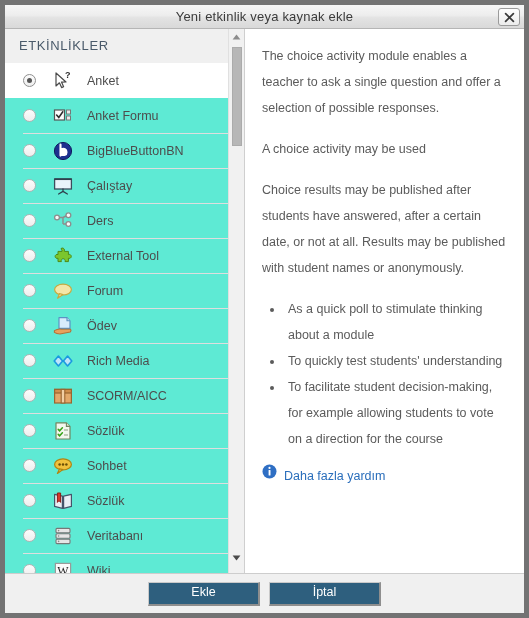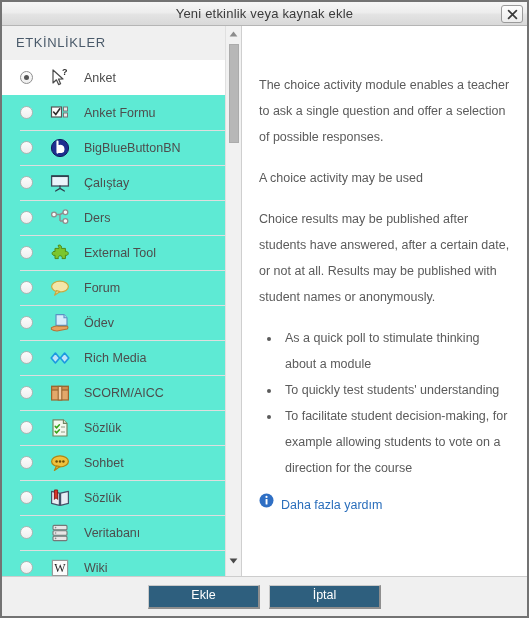--- a/index.html
+++ b/index.html
@@ -3,21 +3,21 @@
 <meta charset="utf-8">
 <style>
   html,body{margin:0;padding:0;}
   body{
     width:529px;height:618px;overflow:hidden;
     font-family:"Liberation Sans","DejaVu Sans",sans-serif;
     background:#ffffff;color:#333;
     -webkit-font-smoothing:antialiased;
   }
   .dialog{position:relative;width:529px;height:618px;box-sizing:border-box;
-    border:2px solid #737373;background:#fff;overflow:hidden;}
+    border:5px solid #737373;background:#fff;overflow:hidden;}
 
   
   .titlebar{position:absolute;left:0;top:0;width:100%;height:24px;
     background:linear-gradient(to bottom,#f6f6f6 0%,#ededed 45%,#e3e3e3 55%,#d9d9d9 100%);
     border-bottom:1px solid #b5b5b5;box-sizing:border-box;}
   .titlebar .title{position:absolute;left:0;top:0;width:100%;height:23px;line-height:23px;
     text-align:center;font-size:13px;color:#3b3b3b;font-weight:400;letter-spacing:.2px;}
   .closebtn{position:absolute;right:4px;top:3px;width:22px;height:18px;
     background:linear-gradient(to bottom,#fdfdfd,#ececec);
     border:1px solid #9a9a9a;border-radius:3px;box-sizing:border-box;
@@ -56,21 +56,21 @@
     border-left:1px solid #e0e0e0;box-sizing:border-box;cursor:pointer;}
   .sb-arrow{position:absolute;left:0;width:15px;height:15px;display:flex;
     align-items:center;justify-content:center;background:#f1f1f1;cursor:pointer;}
   .sb-arrow.up{top:0;}
   .sb-arrow.down{bottom:8px;}
   .sb-thumb{position:absolute;left:3px;width:10px;top:18px;height:99px;background:#b7b7b7;
     border:1px solid #ababab;box-sizing:border-box;cursor:pointer;}
 
   
   .rightpane{position:absolute;left:241px;top:0;right:0;bottom:0;background:#fff;
-    padding:14px 14px 16px 16px;box-sizing:border-box;overflow:hidden;margin-top:32px;}
+    padding:14px 14px 16px 16px;box-sizing:border-box;overflow:hidden;}
   .rightpane p{margin:0 0 15px 0;font-size:12.5px;line-height:26px;color:#5b5b5b;}
   .rightpane ul{margin:0 0 12px 0;padding:0 0 0 22px;list-style:disc;}
   .rightpane li{font-size:12.5px;line-height:26px;color:#5b5b5b;margin:0;padding-left:4px;}
   .helpline{display:flex;align-items:flex-end;margin-top:6px;}
   .helpline a{font-size:12.5px;color:#2a6ebb;text-decoration:none;margin-left:7px;cursor:pointer;}
   .info-ico{flex:0 0 auto;}
 
   
   .footer{position:absolute;left:0;right:0;bottom:0;height:40px;background:#f0f0f0;
     border-top:1px solid #cdcdcd;box-sizing:border-box;

